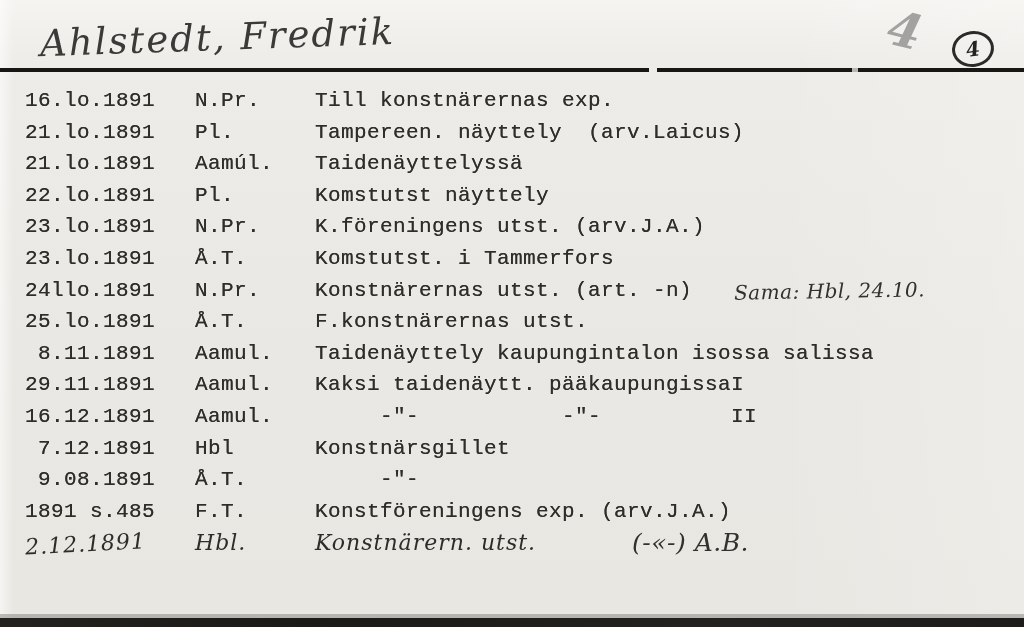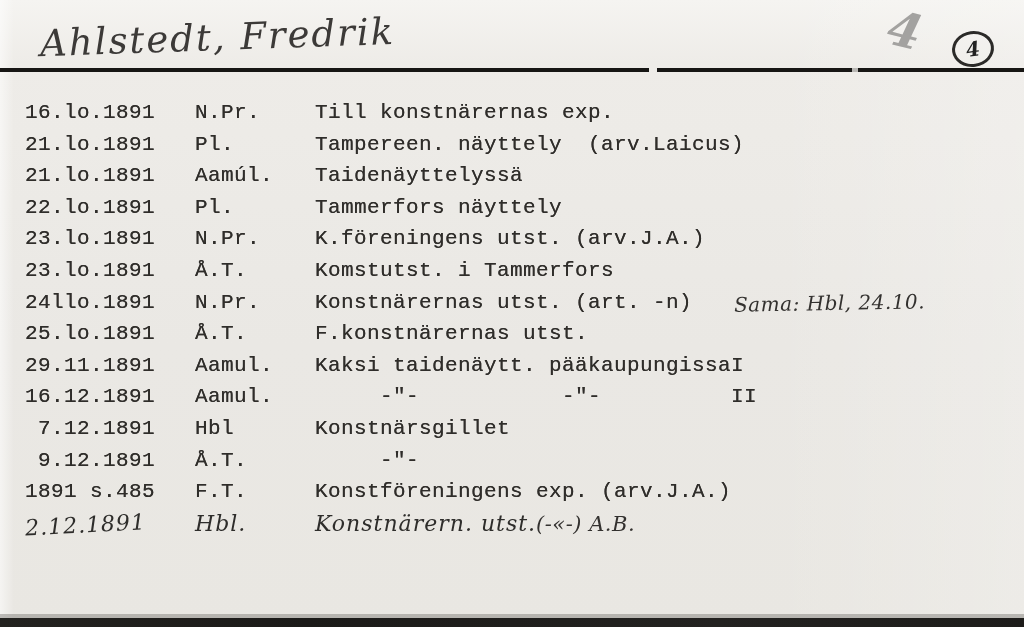--- a/index.html
+++ b/index.html
@@ -22,37 +22,37 @@
     transform:rotate(14deg);font-weight:bold;}
   .circle-num{position:absolute;left:952px;top:31px;width:36px;height:30px;
     border:3px solid #2b2a28;border-radius:50%;display:flex;align-items:center;
     justify-content:center;transform:rotate(-8deg);font-size:20px;color:#222;font-weight:bold;}
   .rule{position:absolute;left:0;top:68px;width:1024px;height:4px;
     background:linear-gradient(90deg,
       #171614 0%,#171614 63.4%,rgba(23,22,20,0) 63.4%,rgba(23,22,20,0) 64.2%,
       #171614 64.2%,#171614 83.2%,rgba(23,22,20,.25) 83.2%,rgba(23,22,20,.25) 83.8%,
       #171614 83.8%,#171614 100%);}
   
-  .rows{position:absolute;left:0;top:98px;width:1024px;}
+  .rows{position:absolute;left:0;top:86px;width:1024px;}
   .row{position:relative;height:31.6px;line-height:30px;white-space:pre;
     color:#2f2d2a;font-size:21px;letter-spacing:.4px;
     text-shadow:0 0 .6px rgba(47,45,42,.85);}
   .row .date{display:inline-block;width:170px;margin-left:25px;vertical-align:top;}
   .row .source{display:inline-block;width:120px;vertical-align:top;}
   .row .text{display:inline-block;vertical-align:top;}
   .row .note{display:inline-block;vertical-align:top;font-size:20px;color:#33312f;
     letter-spacing:.5px;text-shadow:none;}
   .row .note.hand{transform:rotate(-1deg);margin-left:42px;}
   
   .row.hw{color:#2e2d2b;text-shadow:none;}
   .row.hw .date,.row.hw .source,.row.hw .text{font-family:"DejaVu Serif","Liberation Serif",serif;
     font-style:italic;font-size:22px;letter-spacing:1px;}
   .row.hw .date{transform:rotate(-3deg);}
   .row.hw .note{font-family:"DejaVu Serif","Liberation Serif",serif;font-style:italic;
-    font-size:21px;}
+    margin-left:96px;font-size:25px;}
   
   .bottom-grey{position:absolute;left:0;top:614px;width:1024px;height:4px;background:rgba(120,118,114,.45);}
   .bottom-band{position:absolute;left:0;top:618px;width:1024px;height:9px;
     background:linear-gradient(90deg,#23221f,#1b1a18 30%,#232220 70%,#1d1c1a);}
 </style>
 </head>
 <body>
 
 <div class="card">
   <div class="edge-left"></div>
@@ -63,28 +63,29 @@
   <div class="circle-num">
     <span class="hand">4</span>
   </div>
 
   <div class="rule"></div>
 
   <div class="rows">
     <div class="row"><span class="date">16.lo.1891</span><span class="source">N.Pr.</span><span class="text">Till konstnärernas exp.</span></div>
     <div class="row"><span class="date">21.lo.1891</span><span class="source">Pl.</span><span class="text">Tampereen. näyttely  (arv.Laicus)</span></div>
     <div class="row"><span class="date">21.lo.1891</span><span class="source">Aamúl.</span><span class="text">Taidenäyttelyssä</span></div>
-    <div class="row"><span class="date">22.lo.1891</span><span class="source">Pl.</span><span class="text">Tammerfors näyttely</span></div>
+    <div class="row"><span class="date">22.lo.1891</span><span class="source">Pl.</span><span class="text">Komstutst näyttely</span></div>
     <div class="row"><span class="date">23.lo.1891</span><span class="source">N.Pr.</span><span class="text">K.föreningens utst. (arv.J.A.)</span></div>
     <div class="row"><span class="date">23.lo.1891</span><span class="source">Å.T.</span><span class="text">Komstutst. i Tammerfors</span></div>
     <div class="row"><span class="date">24llo.1891</span><span class="source">N.Pr.</span><span class="text">Konstnärernas utst. (art. -n)</span><span class="note hand">Sama: Hbl, 24.10.</span></div>
     <div class="row"><span class="date">25.lo.1891</span><span class="source">Å.T.</span><span class="text">F.konstnärernas utst.</span></div>
+    <div class="row"><span class="date"> 8.11.1891</span><span class="source">Aamul.</span><span class="text">Taidenäyttely kaupungintalon isossa salissa</span></div>
     <div class="row"><span class="date">29.11.1891</span><span class="source">Aamul.</span><span class="text">Kaksi taidenäytt. pääkaupungissaI</span></div>
     <div class="row"><span class="date">16.12.1891</span><span class="source">Aamul.</span><span class="text">     -"-           -"-          II</span></div>
     <div class="row"><span class="date"> 7.12.1891</span><span class="source">Hbl</span><span class="text">Konstnärsgillet</span></div>
-    <div class="row"><span class="date"> 9.12.1891</span><span class="source">Å.T.</span><span class="text">     -"-</span></div>
+    <div class="row"><span class="date"> 9.08.1891</span><span class="source">Å.T.</span><span class="text">     -"-</span></div>
     <div class="row"><span class="date">1891 s.485</span><span class="source">F.T.</span><span class="text">Konstföreningens exp. (arv.J.A.)</span></div>
     <div class="row hw"><span class="date">2.12.1891</span><span class="source">Hbl.</span><span class="text">Konstnärern. utst.</span><span class="note">(-«-) A.B.</span></div>
   </div>
 
   <div class="bottom-grey"></div>
   <div class="bottom-band"></div>
 </div>
 
 </body></html>

